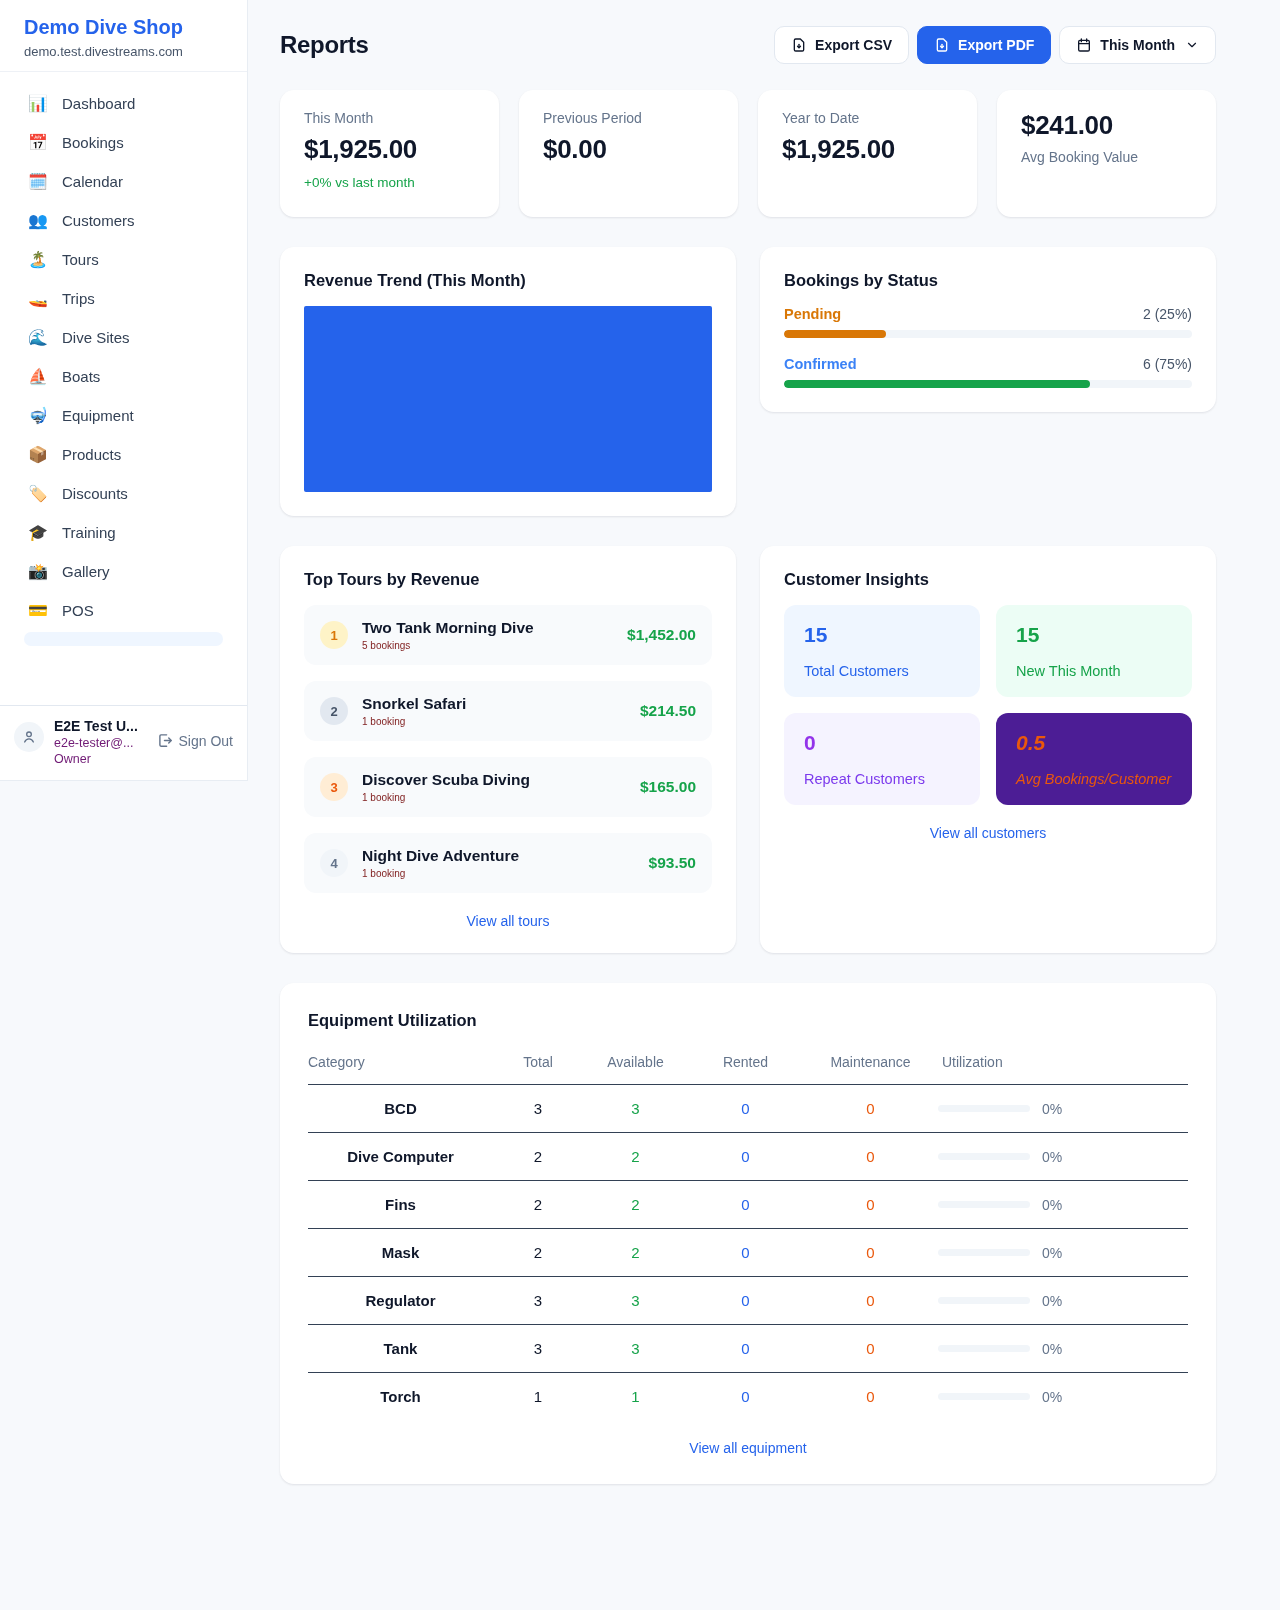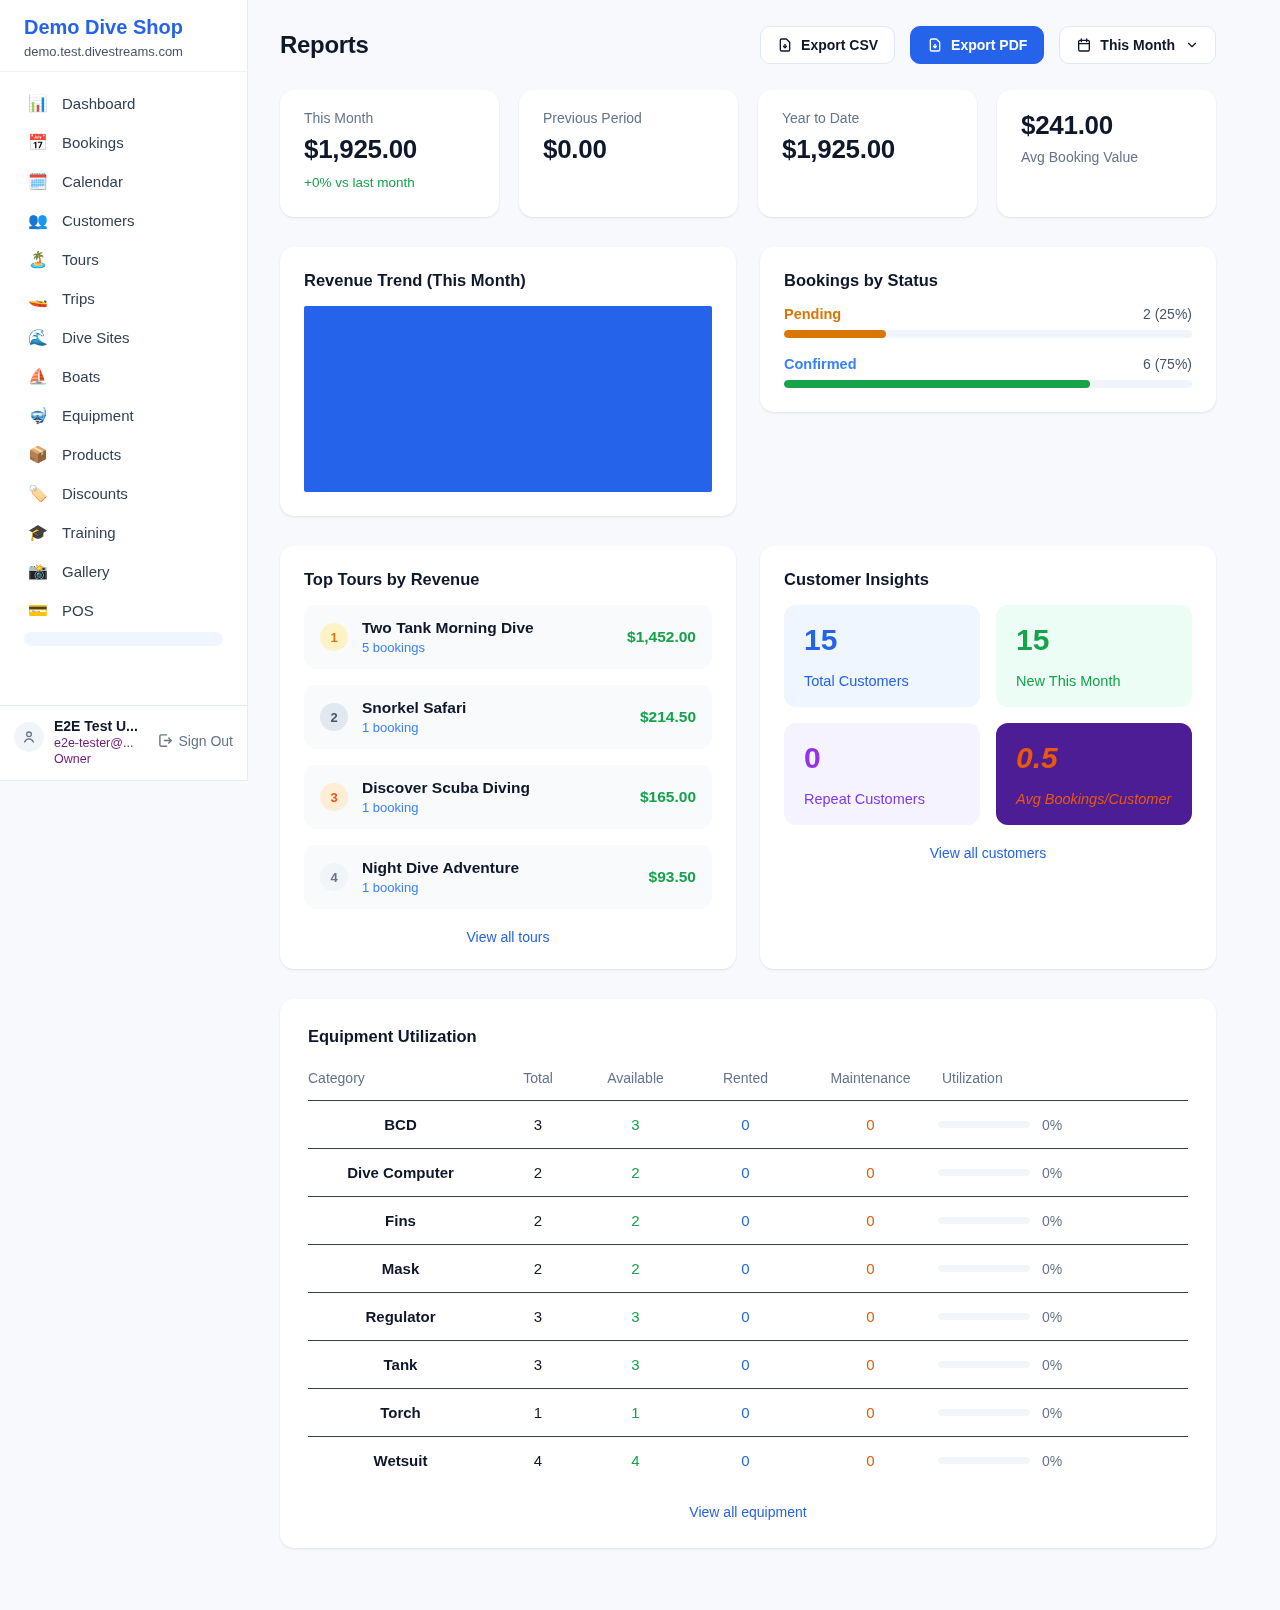--- a/index.html
+++ b/index.html
@@ -28,21 +28,21 @@
   .avatar { width:30px; height:30px; border-radius:50%; background:#f1f5f9; color:#64748b;
             display:flex; align-items:center; justify-content:center; flex:none; margin-top:6px; }
   .user-info { flex:1; min-width:0; }
   .user-name { font-size:14px; font-weight:700; color:#0f172a; margin-top:2px; white-space:nowrap; }
   .user-email, .user-role { font-size:12.5px; color:#701a75; margin-top:2px; white-space:nowrap; }
   .signout { display:flex; align-items:center; gap:6px; color:#64748b; font-size:14px; cursor:pointer; margin-top:16px; flex:none; }
   
   .main { margin-left:248px; padding:26px 64px 40px 32px; }
   .page-header { display:flex; align-items:center; justify-content:space-between; margin-bottom:26px; }
   .page-title { font-size:24px; font-weight:800; margin:0; letter-spacing:-0.3px; }
-  .header-actions { display:flex; gap:15px; }
+  .header-actions { display:flex; gap:8px; }
   .btn { display:flex; align-items:center; gap:8px; height:38px; padding:0 16px;
          border-radius:10px; font-size:14px; font-weight:600; cursor:pointer;
          background:#fff; border:1px solid #e2e8f0; color:#0f172a; }
   .btn-primary { background:#2563eb; border-color:#2563eb; color:#fff; }
   .btn svg { flex:none; }
   .chev { margin-left:2px; }
   .card { background:#fff; border-radius:14px; box-shadow:0 1px 2px rgba(15,23,42,.05), 0 1px 3px rgba(15,23,42,.05); }
   .card-title { font-size:16.5px; font-weight:700; margin:0 0 16px; }
   
   .stats-grid { display:grid; grid-template-columns:repeat(4,1fr); gap:20px; }
@@ -73,26 +73,26 @@
   .tour-row { display:flex; align-items:center; gap:14px; background:#f8fafc; border-radius:12px;
               padding:14px 16px; margin-top:16px; }
   .rank { width:28px; height:28px; border-radius:50%; display:flex; align-items:center; justify-content:center;
           font-size:13px; font-weight:700; flex:none; }
   .rank-1 { background:#fef3c7; color:#d97706; }
   .rank-2 { background:#e2e8f0; color:#475569; }
   .rank-3 { background:#ffedd5; color:#ea580c; }
   .rank-4 { background:#f1f5f9; color:#64748b; }
   .tour-info { flex:1; min-width:0; }
   .tour-name { font-size:15.5px; font-weight:700; }
-  .tour-sub { font-size:13px; color:#3b82f6; margin-top:3px; }
+  .tour-sub { font-size:10px; color:#7f1d1d; margin-top:3px; }
   .tour-amount { font-size:15.5px; font-weight:700; color:#16a34a; flex:none; }
   .view-link { display:block; text-align:center; color:#2563eb; font-size:14px; margin-top:20px; text-decoration:none; cursor:pointer; }
   .insights-grid { display:grid; grid-template-columns:1fr 1fr; gap:16px; }
   .insight-box { border-radius:12px; padding:18px 20px; min-height:92px; }
-  .insight-num { font-size:30px; font-weight:800; }
+  .insight-num { font-size:21px; font-weight:800; }
   .insight-label { font-size:14.5px; margin-top:16px; }
   .insight-box.blue { background:#eff6ff; } .insight-box.blue .insight-num, .insight-box.blue .insight-label { color:#2563eb; }
   .insight-box.green { background:#ecfdf5; } .insight-box.green .insight-num, .insight-box.green .insight-label { color:#16a34a; }
   .insight-box.purple { background:#f5f3ff; } .insight-box.purple .insight-num { color:#9333ea; } .insight-box.purple .insight-label { color:#7c3aed; }
   .insight-box.orange { background:#4c1d95;font-style:italic; } .insight-box.orange .insight-num { color:#ea580c; } .insight-box.orange .insight-label { color:#ea580c; }
   
   .equipment-card { margin-top:30px; padding:28px; }
   table.equip { width:100%; border-collapse:collapse; margin-top:6px; }
   table.equip th { font-weight:400; font-size:14px; color:#64748b; text-align:center;
                    padding:8px 0 14px; border-bottom:1px solid #334155; }
@@ -466,33 +466,18 @@
           <td class="maint">0</td>
           <td class="util">
               <div class="util-wrap">
                 <div class="util-track">
                   <div class="util-fill" style="width: 0%;"></div>
                 </div>
                 <span class="util-pct">0%</span>
               </div>
             </td>
         </tr>
-        <tr>
-          <td class="cat">Wetsuit</td>
-          <td>4</td>
-          <td class="avail">4</td>
-          <td class="rent">0</td>
-          <td class="maint">0</td>
-          <td class="util">
-              <div class="util-wrap">
-                <div class="util-track">
-                  <div class="util-fill" style="width: 0%;"></div>
-                </div>
-                <span class="util-pct">0%</span>
-              </div>
-            </td>
-        </tr>
       </tbody>
     </table>
     <a class="view-link">View all equipment</a>
   </div>
 
 </main>
 
 </body></html>

